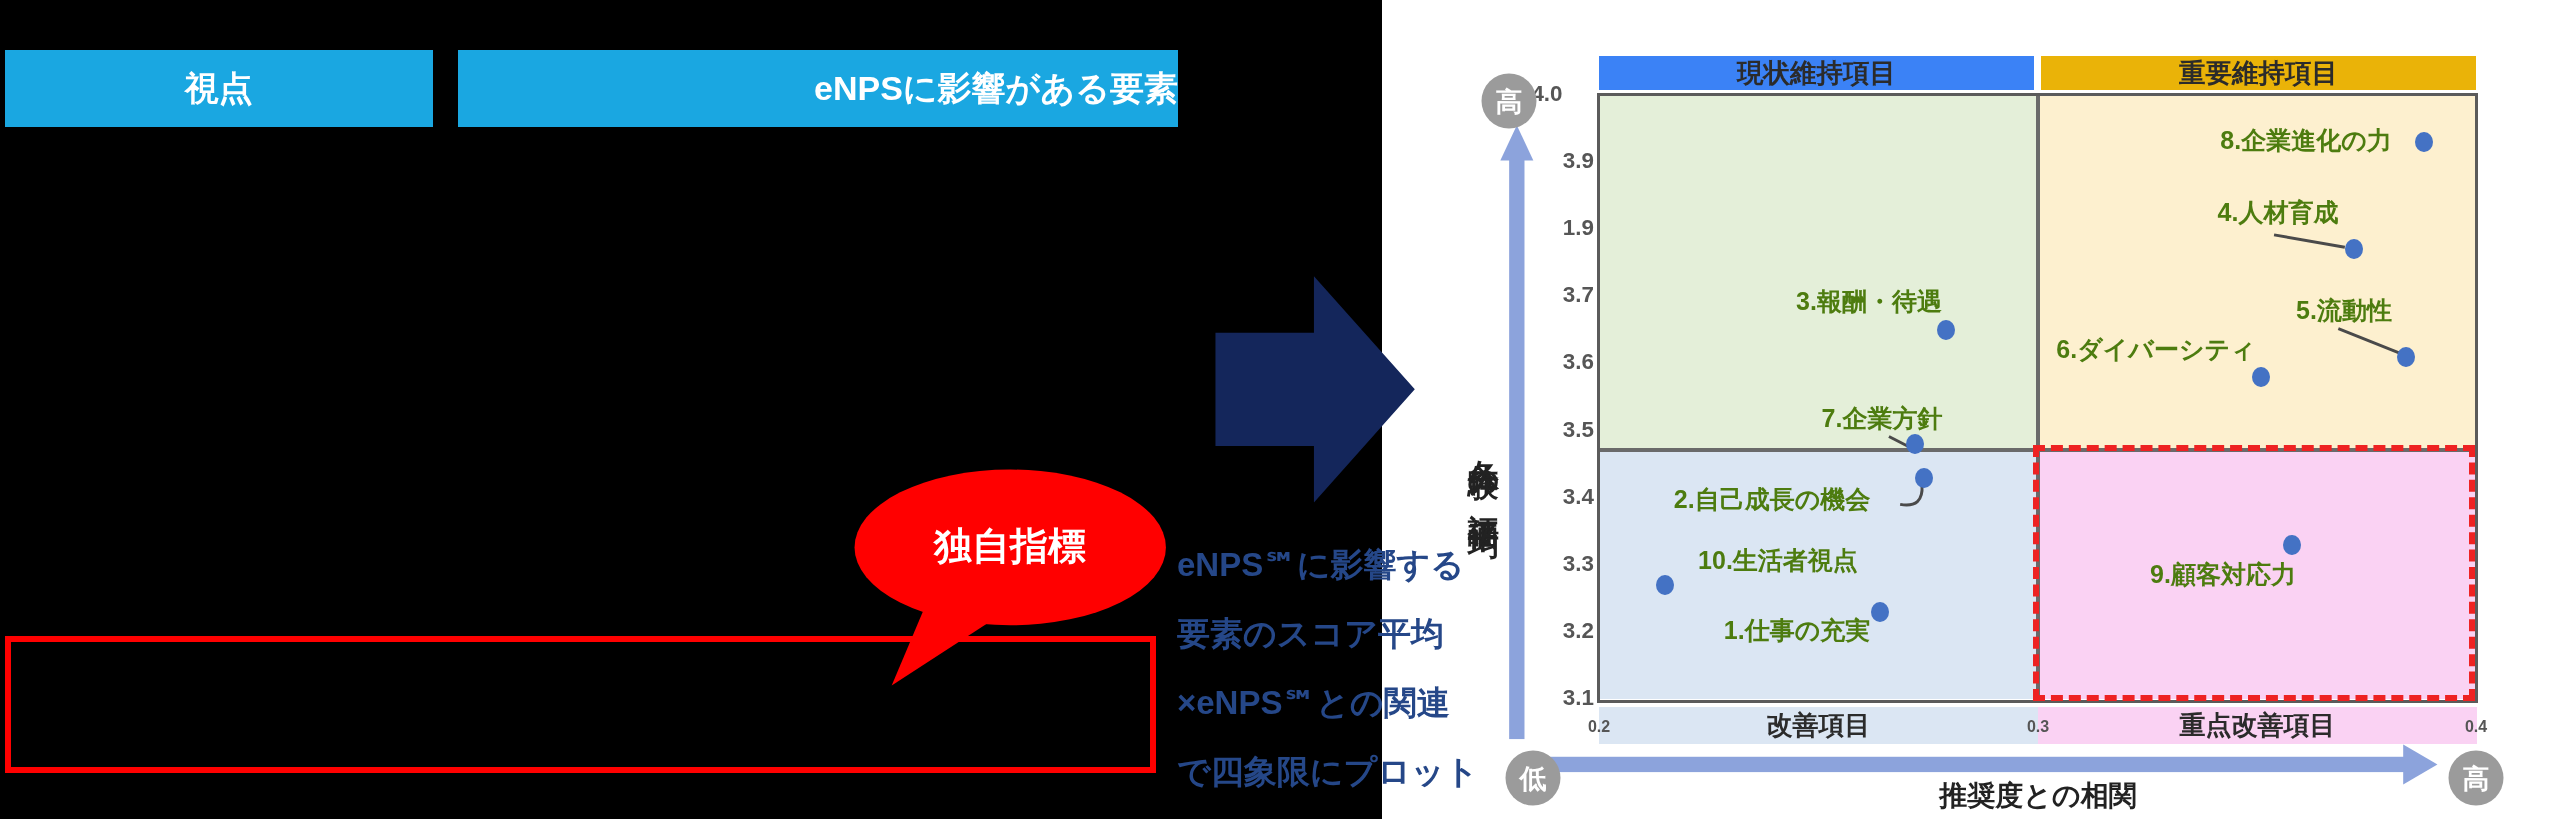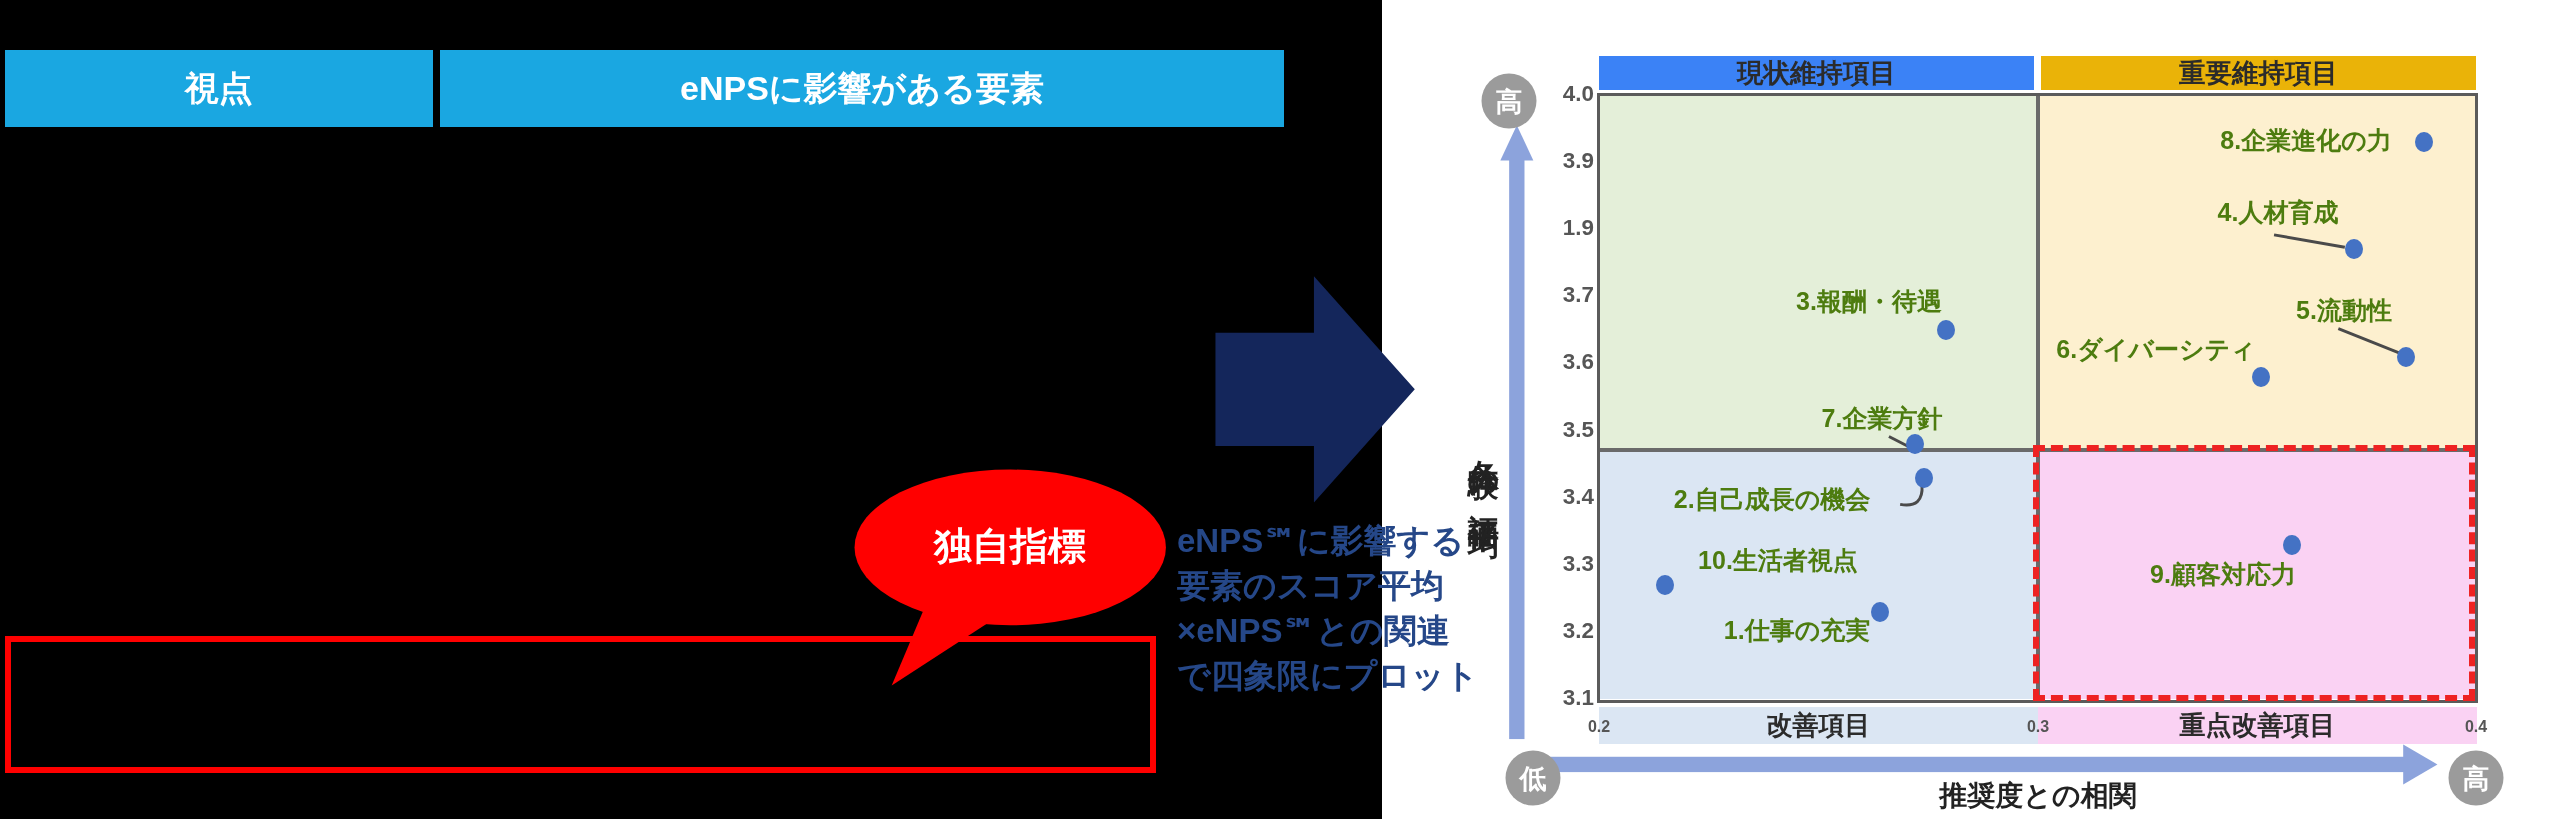--- a/index.html
+++ b/index.html
@@ -6,28 +6,28 @@
   body{font-family:"Liberation Sans","DejaVu Sans",sans-serif;}
   #canvas{position:relative;width:2576px;height:820px;overflow:hidden;background:#ffffff;}
   .abs{position:absolute;}
   .center{transform:translate(-50%,-50%);white-space:nowrap;}
   
   #black-zone{left:0;top:0;width:1382px;height:820px;background:#000000;}
   
   .hdr-cell{top:50px;height:77px;background:#1AA7E1;color:#ffffff;font-weight:bold;
             font-size:34px;display:flex;align-items:center;justify-content:center;}
   #hdr-c1{left:4.7px;width:428px;}
-  #hdr-c2{left:440px;width:844px;}
+  #hdr-c2{left:458px;width:720px;justify-content:flex-end;}
   
   #red-rect{left:4.7px;top:636px;width:1151px;height:137px;border:6.5px solid #FF0000;box-sizing:border-box;background:transparent;}
   
   #callout-text{left:1010px;top:546px;color:#ffffff;font-weight:bold;font-size:38px;z-index:5;}
   
   #annotation{left:1177px;top:518px;width:366px;z-index:5;}
-  .ann-line{color:#254788;font-size:33px;font-weight:bold;line-height:45px;white-space:nowrap;}
+  .ann-line{color:#254788;font-size:33px;font-weight:bold;line-height:45px;white-space:nowrap;margin-top:24px;}
   
   .band{height:34px;top:56px;display:flex;align-items:center;justify-content:center;
         font-size:26.5px;font-weight:bold;color:#2b2b2b;z-index:2;}
   .bband{top:707px;height:37px;display:flex;align-items:center;justify-content:center;
         font-size:26px;font-weight:bold;color:#2b2b2b;z-index:2;}
   .quad{z-index:1;}
   #plot-border{left:1597px;top:93px;width:881px;height:610px;border:3.5px solid #5B5B5B;
                box-sizing:border-box;z-index:3;background:transparent;}
   #split-v{left:2036px;top:95px;width:3.5px;height:604px;background:#6a6a6a;z-index:2;}
   #split-h{left:1599px;top:448px;width:878px;height:3.5px;background:#6a6a6a;z-index:2;}
@@ -105,21 +105,21 @@
   <div id="dashed-rect" class="abs" style="border-color: rgb(238, 34, 34);"></div>
 
   <svg id="leader-overlay" class="abs" viewBox="0 0 4368 1390" width="2576" height="820">
       <path d="M 3222 855 Q 3262 862 3259 822" stroke="#4a4a4a" stroke-width="5" fill="none"></path>
       <path d="M 3856 398 L 3976 419" stroke="#4a4a4a" stroke-width="5" fill="none"></path>
       <path d="M 3965 557 L 4068 598" stroke="#4a4a4a" stroke-width="5" fill="none"></path>
       <path d="M 3203 740 L 3236 757" stroke="#4a4a4a" stroke-width="5" fill="none"></path>
     </svg>
 
   <div id="chart-dynamic">
-      <div class="abs ytick" style="left: 1500px; top: 81px;">4.0</div>
+      <div class="abs ytick" style="left: 1500px; top: 81px; text-align: center;">4.0</div>
       <div class="abs ytick" style="left: 1500px; top: 148px;">3.9</div>
       <div class="abs ytick" style="left: 1500px; top: 215px;">1.9</div>
       <div class="abs ytick" style="left: 1500px; top: 282px;">3.7</div>
       <div class="abs ytick" style="left: 1500px; top: 349px;">3.6</div>
       <div class="abs ytick" style="left: 1500px; top: 417px;">3.5</div>
       <div class="abs ytick" style="left: 1500px; top: 484px;">3.4</div>
       <div class="abs ytick" style="left: 1500px; top: 551px;">3.3</div>
       <div class="abs ytick" style="left: 1500px; top: 618px;">3.2</div>
       <div class="abs ytick" style="left: 1500px; top: 685px;">3.1</div>
       <div class="abs xtick center" style="left: 1599px; top: 727px;">0.2</div>

